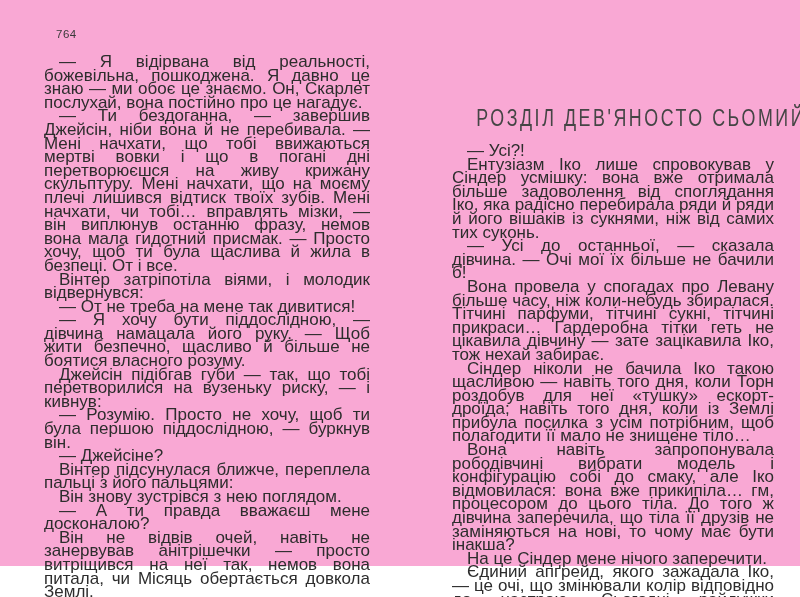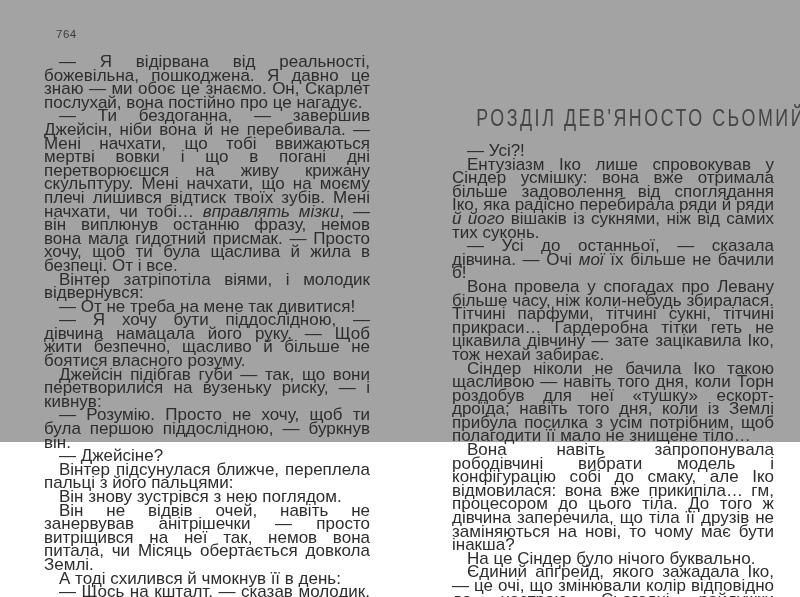--- a/index.html
+++ b/index.html
@@ -7,22 +7,22 @@
     padding: 0;
     background: #ffffff;
     width: 800px;
     height: 597px;
     overflow: hidden;
     font-family: "Liberation Sans", "DejaVu Sans", sans-serif;
   }
   .spread {
     position: relative;
     width: 800px;
-    height: 442px;
-    background: #a3a3a3;
+    height: 566px;
+    background: #f9a8d4;
   }
   .page {
     position: absolute;
     top: 0;
   }
   .page-left {
     left: 44px;
     width: 326px;
   }
   .page-right {
@@ -52,21 +52,20 @@
     position: absolute;
     top: 144px;
     width: 322px;
   }
   .body-text p {
     margin: 0;
     padding: 0;
     text-indent: 15px;
   }
   .body-text .it {
-    font-style: italic;
   }
   .chapter-title {
     position: absolute;
     top: 104px;
     left: 0;
     width: 322px;
     margin: 0;
     font-size: 21px;
     font-weight: normal;
     letter-spacing: 3px;
@@ -83,38 +82,39 @@
 <div class="spread">
 
   <div class="page page-left">
     <div class="page-number">764</div>
     <div class="body-text">
         <p><span>— Я відірвана від реальності, божевільна, пошкоджена. Я давно це знаю — ми обоє це знаємо. Он, Скарлет послухай, вона постійно про це нагадує.</span></p>
         <p><span>— Ти бездоганна, — завершив Джейсін, ніби вона й не перебивала. — Мені начхати, що тобі ввижаються мертві вовки і що в погані дні перетворюєшся на живу крижану скульптуру. Мені начхати, що на моєму плечі лишився відтиск твоїх зубів. Мені начхати, чи тобі… </span><span class="it">вправлять мізки</span><span>, — він виплюнув останню фразу, немов вона мала гидотний присмак. — Просто хочу, щоб ти була щаслива й жила в безпеці. От і все.</span></p>
         <p><span>Вінтер затріпотіла віями, і молодик відвернувся:</span></p>
         <p><span>— От не треба на мене так дивитися!</span></p>
         <p><span>— Я хочу бути піддослідною, — дівчина намацала його руку. — Щоб жити безпечно, щасливо й більше не боятися власного розуму.</span></p>
-        <p><span>Джейсін підібгав губи — так, що вони перетворилися на вузеньку риску, — і кивнув:</span></p>
+        <p><span>Джейсін підібгав губи — так, що тобі перетворилися на вузеньку риску, — і кивнув:</span></p>
         <p><span>— Розумію. Просто не хочу, щоб ти була першою піддослідною, — буркнув він.</span></p>
         <p><span>— Джейсіне?</span></p>
         <p><span>Вінтер підсунулася ближче, переплела пальці з його пальцями:</span></p>
         <p><span>Він знову зустрівся з нею поглядом.</span></p>
+        <p><span>— А ти правда вважаєш мене досконалою?</span></p>
         <p><span>Він не відвів очей, навіть не занервував анітрішечки — просто витріщився на неї так, немов вона питала, чи Місяць обертається довкола Землі.</span></p>
         <p><span>А тоді схилився й чмокнув її в день:</span></p>
         <p><span>— Щось на кшталт, — сказав молодик. — Коли в тебе хороший день.</span></p>
       </div>
   </div>
 
   <div class="page page-right">
     <h1 class="chapter-title">РОЗДІЛ ДЕВ'ЯНОСТО СЬОМИЙ</h1>
     <div class="body-text">
         <p><span>— Усі?!</span></p>
         <p><span>Ентузіазм Іко лише спровокував у Сіндер усмішку: вона вже отримала більше задоволення від споглядання Іко, яка радісно перебирала ряди й ряди </span><span class="it">й його</span><span> вішаків із сукнями, ніж від самих тих суконь.</span></p>
         <p><span>— Усі до останньої, — сказала дівчина. — Очі </span><span class="it">мої</span><span> їх більше не бачили б!</span></p>
         <p><span>Вона провела у спогадах про Левану більше часу, ніж коли-небудь збиралася. Тітчині парфуми, тітчині сукні, тітчині прикраси… Гардеробна тітки геть не цікавила дівчину — зате зацікавила Іко, тож нехай забирає.</span></p>
         <p><span>Сіндер ніколи не бачила Іко такою щасливою — навіть того дня, коли Торн роздобув для неї «тушку» ескорт-дроїда; навіть того дня, коли із Землі прибула посилка з усім потрібним, щоб полагодити її мало не знищене тіло…</span></p>
         <p><span>Вона навіть запропонувала рободівчині вибрати модель і конфігурацію собі до смаку, але Іко відмовилася: вона вже прикипіла… гм, процесором до цього тіла. До того ж дівчина заперечила, що тіла її друзів не заміняються на нові, то чому має бути інакша?</span></p>
-        <p><span>На це Сіндер було нічого буквально.</span></p>
+        <p><span>На це Сіндер мене нічого заперечити.</span></p>
         <p><span>Єдиний апґрейд, якого зажадала Іко, — це очі, що змінювали колір відповідно до настрою. Сьогодні райдужки рободівчини були кольору яскравого сонця — вона буквально сяяла від щастя.</span></p>
       </div>
   </div>
 
 </div>
 
 </body></html>

